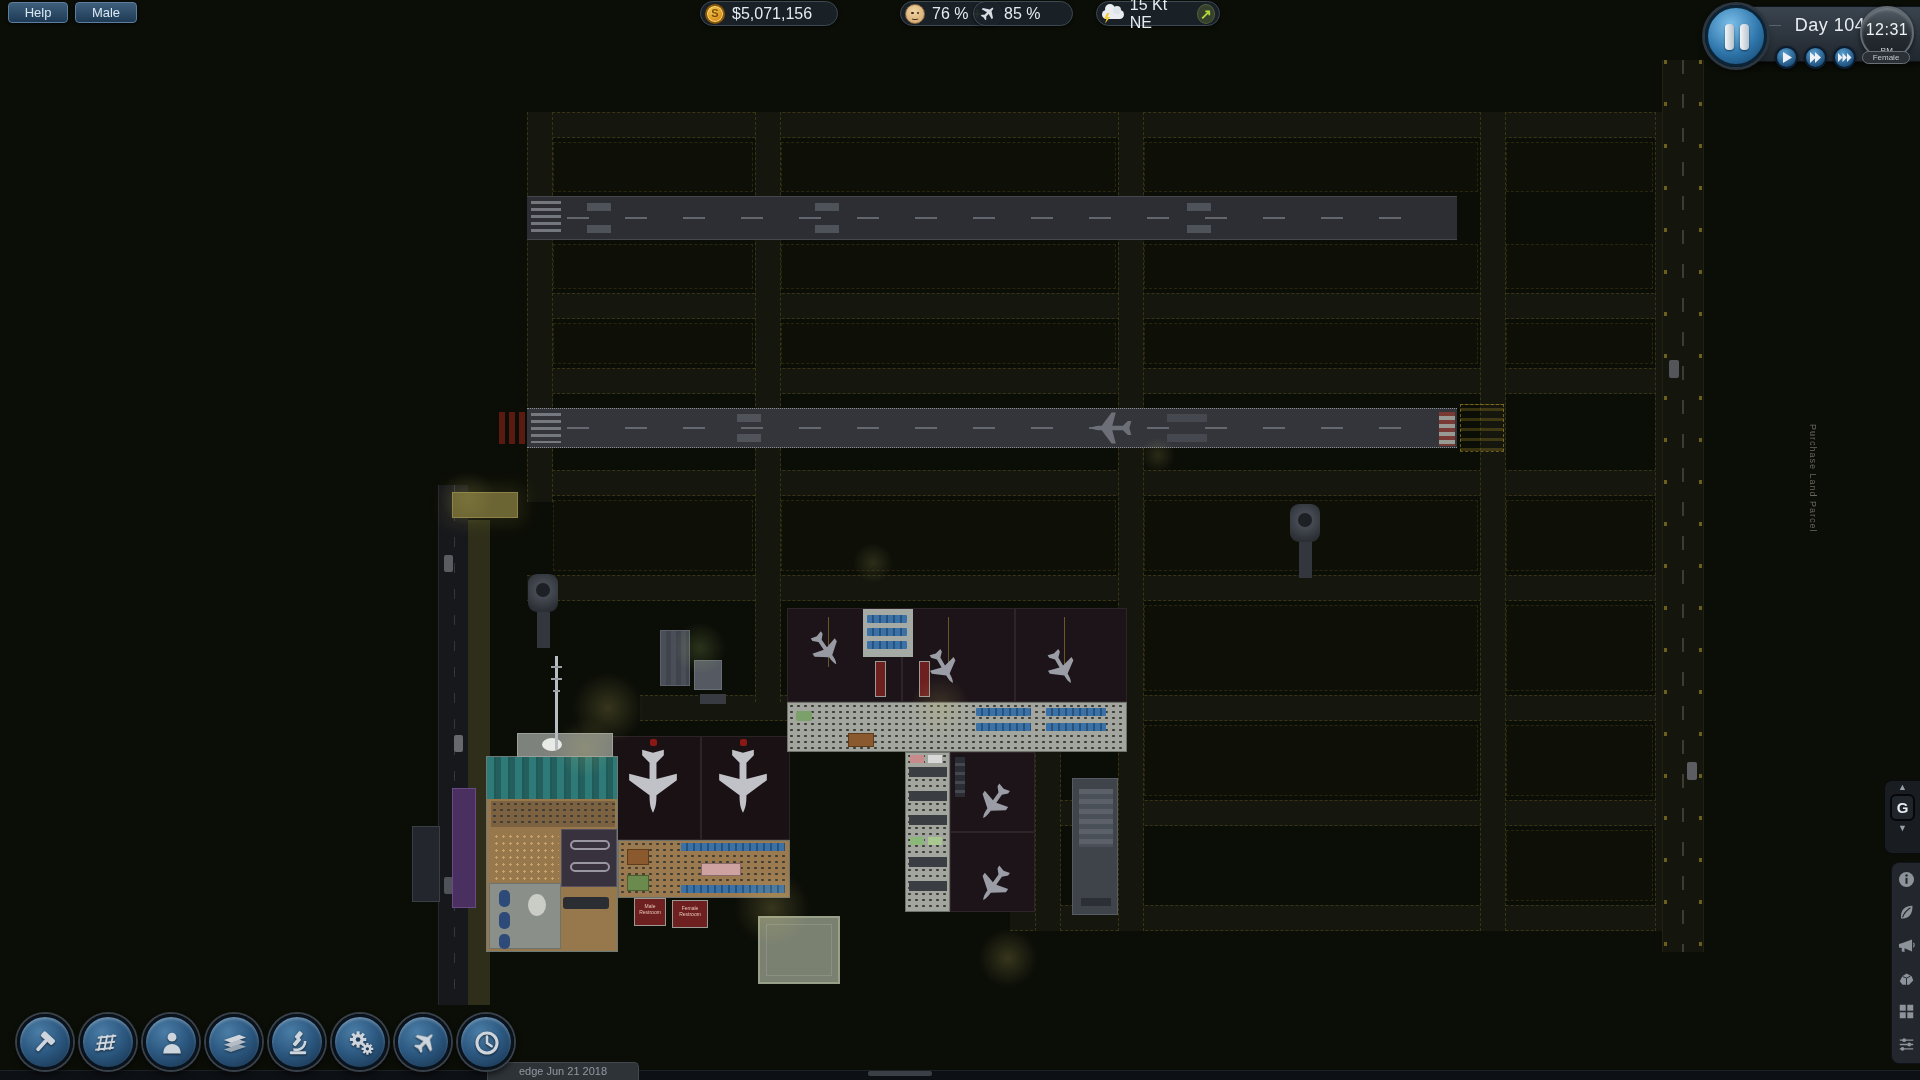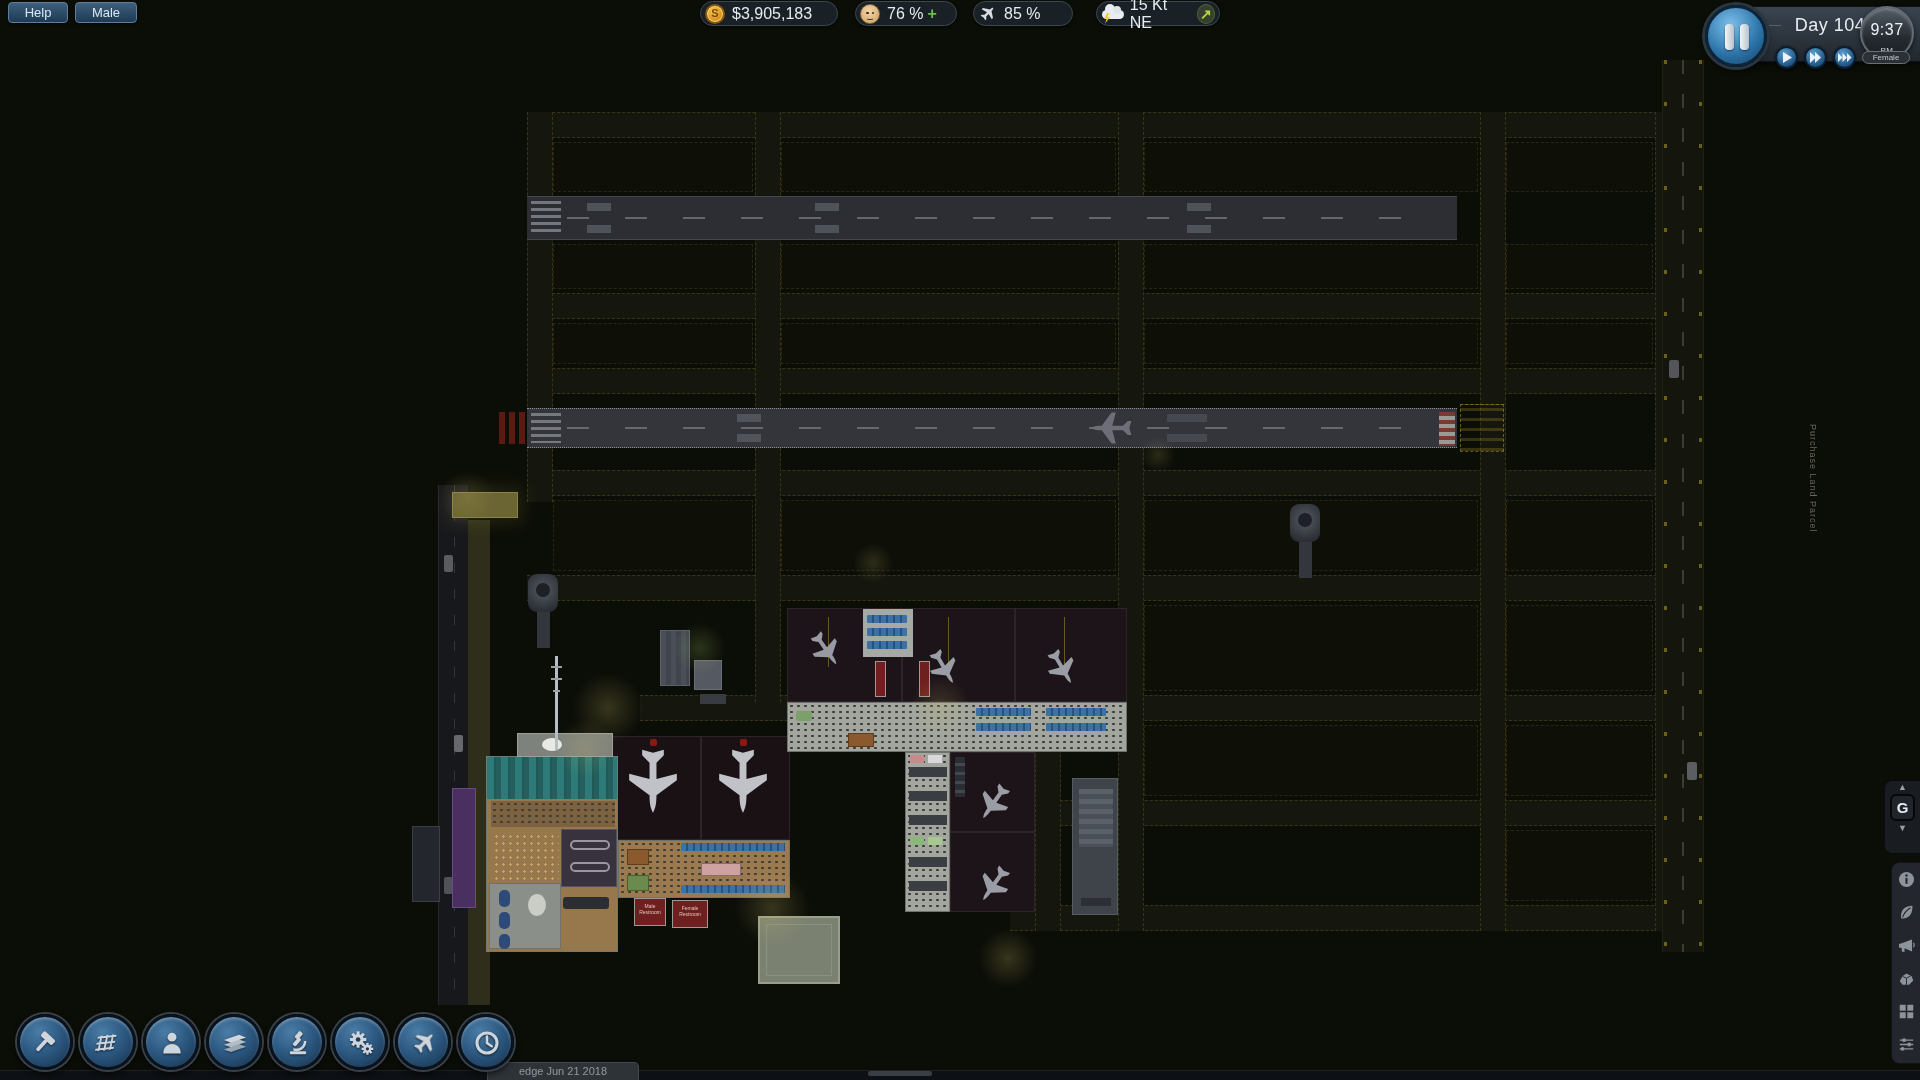--- a/index.html
+++ b/index.html
@@ -366,23 +366,23 @@
     <div class="glow" style="left:440px;top:470px;width:56px;height:56px;background:radial-gradient(circle,rgba(208,196,106,.14),transparent 70%)"></div>
 
     <div id="purchaseland">Purchase Land Parcel</div>
   </div>
 
   <div class="tl-btn" style="left:8px;width:60px">Help</div>
   <div class="tl-btn" style="left:75px;width:62px">Male</div>
 
   <div class="pill" style="left:700px;width:138px">
     <span class="coin">S</span>
-    <span>$3,905,183</span>
-  </div>
-  <div class="pill" style="left:855px;width:102px">
+    <span>$5,071,156</span>
+  </div>
+  <div class="pill" style="left:900px;width:102px">
     <span class="face">
         <i class="l"></i>
         <i class="r"></i>
         <u></u>
       </span>
     <span>76 %</span>
     <span style="color:#6fbf4f;font-weight:bold;margin-left:-3px">+</span>
   </div>
   <div class="pill" style="left:973px;width:100px">
     <svg width="19" height="19" viewBox="0 0 24 24" style="transform:rotate(45deg)">
@@ -419,21 +419,21 @@
         </svg>
     </div>
     <div class="speedbtn" style="left:104px">
       <svg width="15" height="15" viewBox="0 0 15 15">
           <polygon points="1,3 5.5,7.5 1,12" fill="#eef2f6"></polygon>
           <polygon points="5.5,3 10,7.5 5.5,12" fill="#eef2f6"></polygon>
           <polygon points="10,3 14.5,7.5 10,12" fill="#eef2f6"></polygon>
         </svg>
     </div>
     <div id="clockface">
-      <div class="t"><span>9:37</span> <small>PM</small></div>
+      <div class="t"><span>12:31</span> <small>PM</small></div>
     </div>
     <div id="pausedpill">Female</div>
   </div>
 
   <div id="bottomstrip"></div>
   <div id="draghandle"></div>
   <div id="versiontab">edge Jun 21 2018</div>
 
   <div class="toolbtn" style="left:17px;top:1014px">
     <svg width="28" height="28" viewBox="0 0 24 24">

